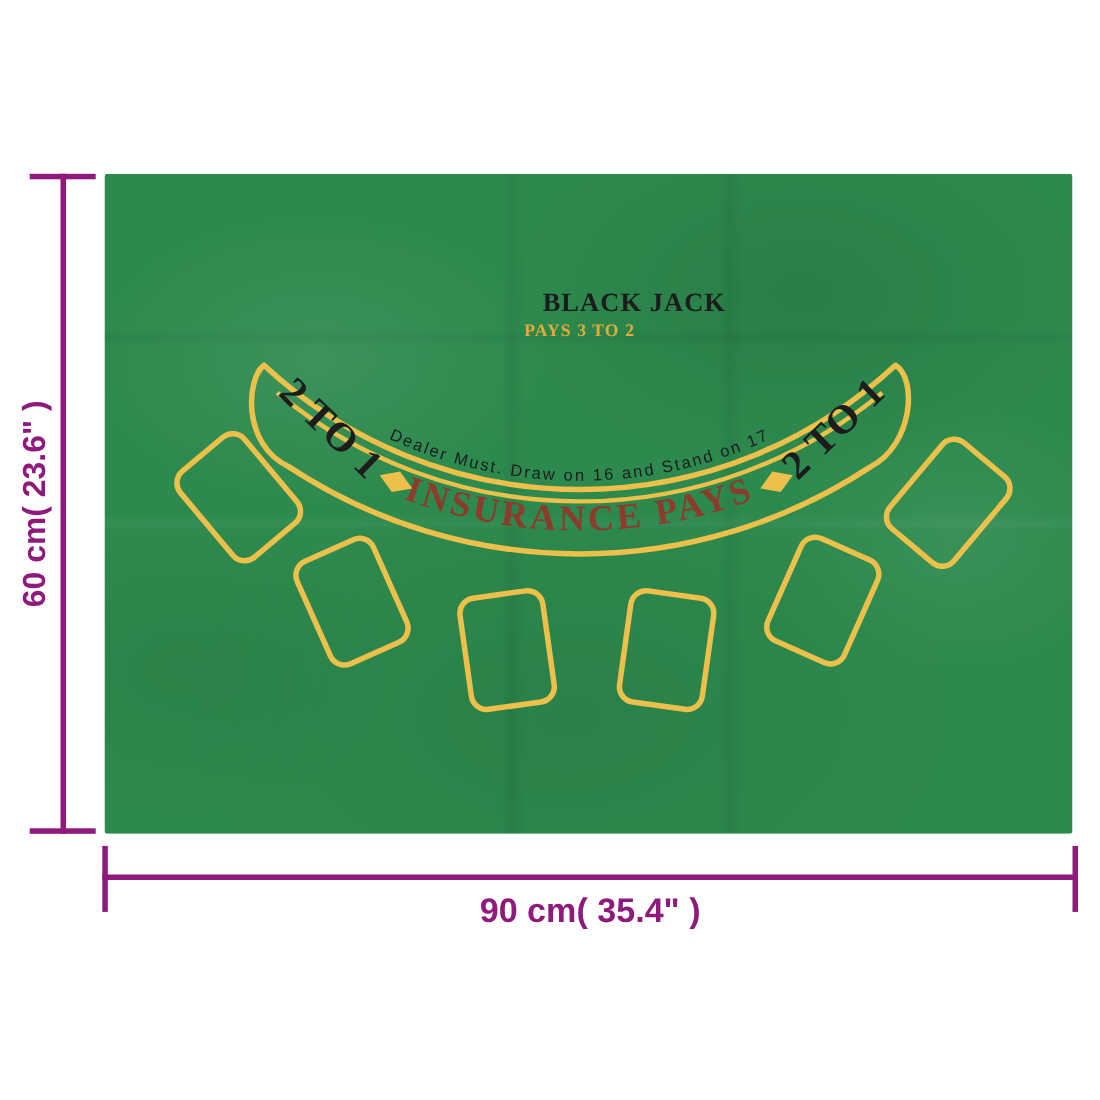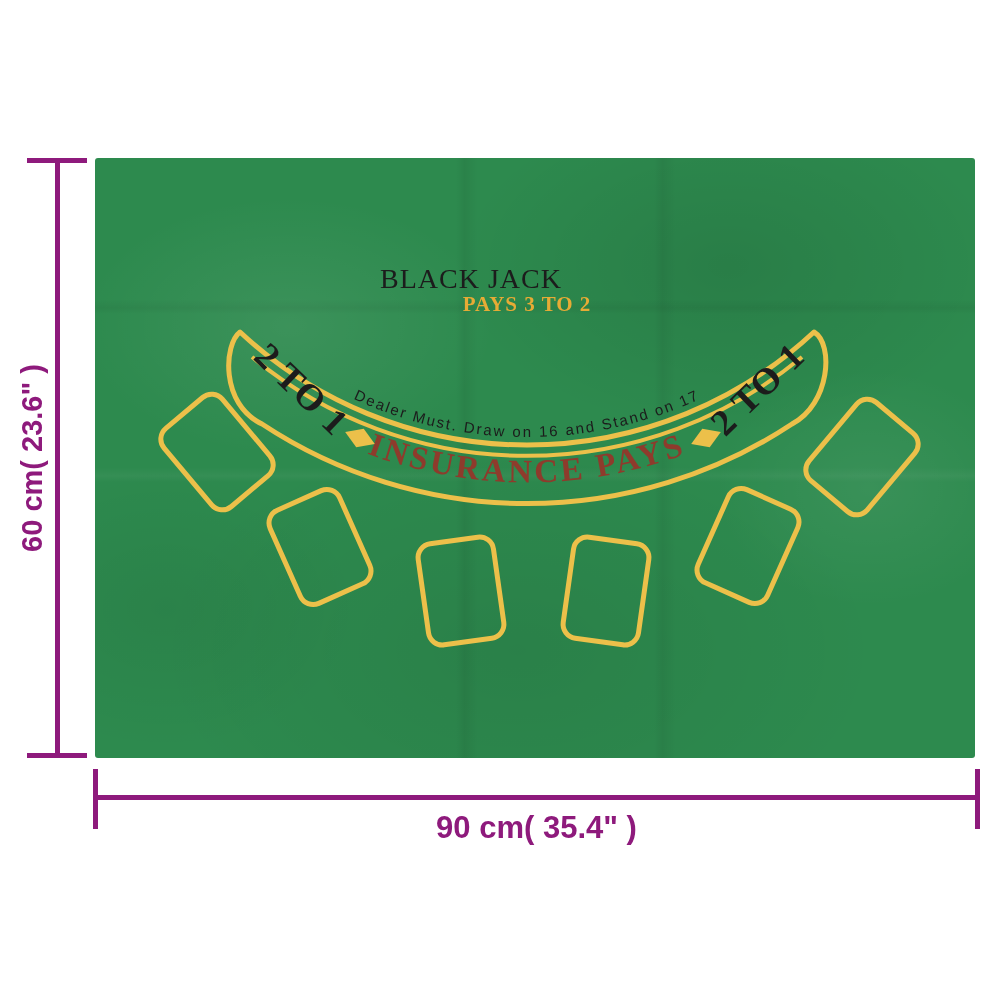--- a/index.html
+++ b/index.html
@@ -16,25 +16,25 @@
          radial-gradient(ellipse 260px 200px at 88% 55%, rgba(255,255,255,0.06), transparent 60%),
          radial-gradient(ellipse 300px 220px at 8% 75%, rgba(0,0,0,0.06), transparent 65%),
          linear-gradient(90deg, transparent 41%, rgba(0,0,0,0.06) 42%, transparent 43.5%),
          linear-gradient(90deg, transparent 63.5%, rgba(0,0,0,0.05) 64.5%, transparent 66%),
          linear-gradient(0deg, transparent 74%, rgba(0,0,0,0.05) 75%, transparent 76.5%),
          linear-gradient(0deg, transparent 46%, rgba(255,255,255,0.04) 47%, transparent 48.5%);
   }
   .mat svg{position:absolute;left:0;top:0;}
 
   
-  .bj-title{position:absolute;left:380px;top:263px;width:280px;text-align:left;
-            font-family:"Liberation Serif",serif;font-weight:normal;font-size:28px;
+  .bj-title{position:absolute;left:380px;top:263px;width:280px;text-align:right;
+            font-family:"Liberation Serif",serif;font-weight:bold;font-size:24px;
             letter-spacing:1px;color:#1c1c1c;}
   .bj-sub{position:absolute;left:427px;top:292px;width:200px;text-align:center;
-          font-family:"Liberation Serif",serif;font-weight:bold;font-size:21px;
+          font-family:"Liberation Serif",serif;font-weight:bold;font-size:16px;
           letter-spacing:1px;color:#e7ab35;}
 
   
   .dim{position:absolute;background:#8e1a7c;}
   .v-line{left:55px;top:158px;width:5px;height:600px;}
   .v-cap-top{left:27px;top:158px;width:60px;height:5px;}
   .v-cap-bottom{left:27px;top:753px;width:60px;height:5px;}
   .h-line{left:93px;top:795px;width:887px;height:5px;}
   .h-cap-left{left:93px;top:769px;width:5px;height:60px;}
   .h-cap-right{left:975px;top:769px;width:5px;height:60px;}

